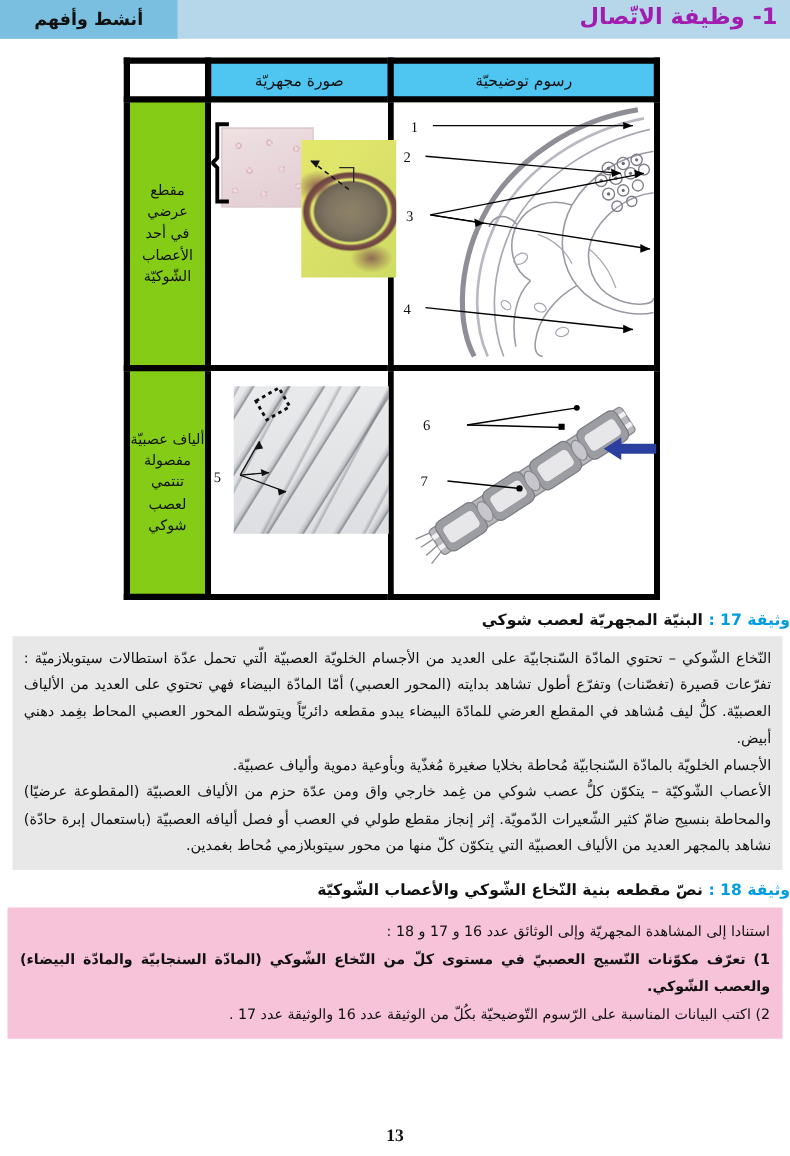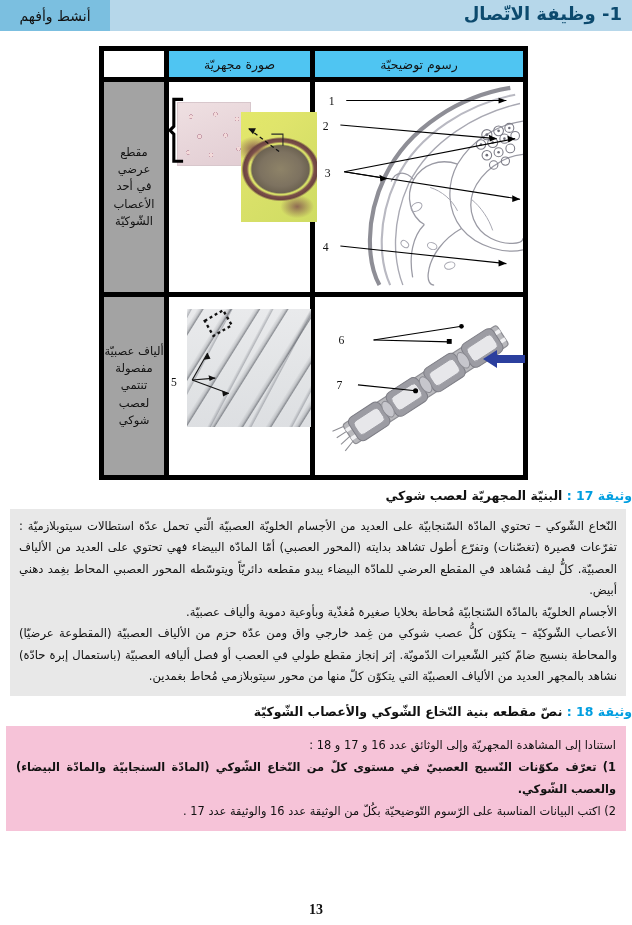--- a/index.html
+++ b/index.html
@@ -20,38 +20,38 @@
     position: relative;
     height: 31px;
     background: #b6d7ea;
     display: flex;
     align-items: center;
   }
   .header-badge {
     position: absolute;
     left: 0;
     top: 0;
-    width: 110px;
+    width: 142px;
     height: 31px;
     background: #7bbfe0;
     display: flex;
     align-items: center;
     justify-content: center;
     color: #111111;
-    font-weight: normal;
+    font-weight: bold;
     font-size: 14px;
   }
   .header-title {
     position: absolute;
     right: 10px;
     top: 0;
     height: 27px;
     display: flex;
     align-items: center;
-    color: #0c4a6e;
+    color: #a21caf;
     font-weight: bold;
     font-size: 18px;
     letter-spacing: 0;
   }
   .header-rule {
     height: 4px;
     background: #ffffff;
   }
 
   
@@ -78,21 +78,21 @@
     background: #4fc5f2;
     height: 26px;
     text-align: center;
     font-size: 12.5px;
     font-weight: normal;
     color: #111;
   }
   .th-blank { background: #ffffff; }
 
   .label-cell {
-    background: #a3a3a3;
+    background: #84cc16;
     text-align: center;
     font-size: 11.5px;
     line-height: 1.5;
     color: #111;
     padding: 4px 3px;
   }
 
   .cell-draw, .cell-micro {
     background: #ffffff;
     position: relative;

